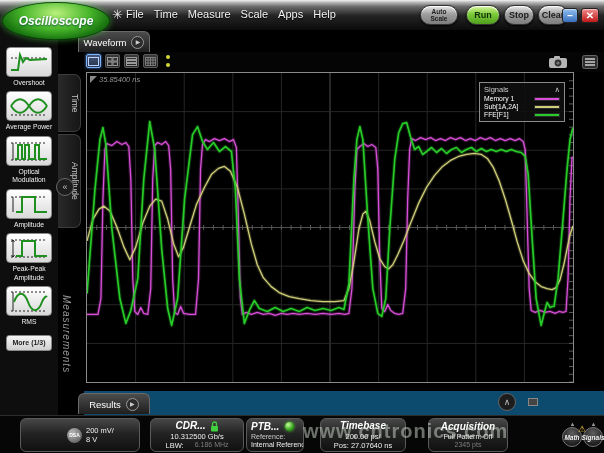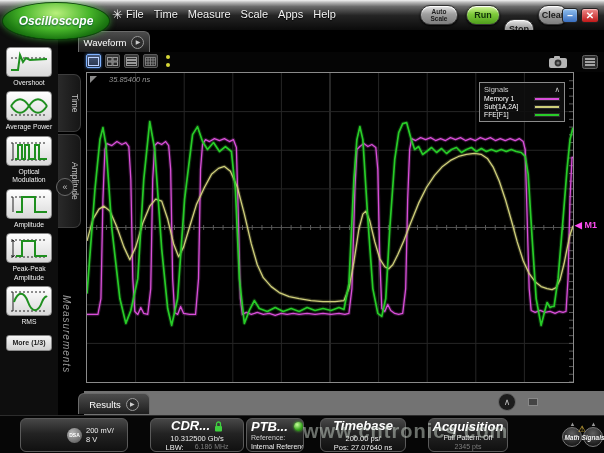--- a/index.html
+++ b/index.html
@@ -17,21 +17,21 @@
   .logo span { color:#fff; font-style:italic; font-weight:bold; font-size:12px; text-shadow:0 1px 2px #053; }
   .sparkle { position:absolute; left:112px; top:7px; color:#e8e8e8; font-size:13px; z-index:3; }
   .menus { position:absolute; left:126px; top:8px; display:flex; gap:10px; z-index:3; }
   .menus span { color:#f2f2f2; font-size:11px; text-shadow:0 1px 1px #000; cursor:default; }
   .pill { position:absolute; top:5px; height:20px; border-radius:10px; border:1px solid #333;
     background:linear-gradient(180deg,#e9e9e9,#9f9f9f 45%,#7d7d7d); color:#1c1c1c;
     display:flex; align-items:center; justify-content:center; font-size:9px; font-weight:bold;
     box-shadow:inset 0 1px 1px #fff, 0 1px 2px #000; }
   .pill.autoscale { width:38px; right:146px; font-size:6.5px; line-height:1.1; text-align:center; white-space:normal; padding:0 3px;}
   .pill.run { width:34px; right:104px; background:linear-gradient(180deg,#d9f7a0,#7ecb3a 45%,#4f9e1d); color:#10300a; }
-  .pill.stop { width:30px; right:70px;margin-top:14px; }
+  .pill.stop { width:30px; right:70px; }
   .pill.clear { width:30px; right:36px; }
   .winbtn { position:absolute; top:8px; height:15px; border-radius:3px; border:1px solid #222;
     color:#fff; font-size:10px; font-weight:bold; display:flex; align-items:center; justify-content:center;
     box-shadow:inset 0 1px 1px rgba(255,255,255,.5); }
   .winbtn.min { right:26px; width:16px; background:linear-gradient(180deg,#8fc0f0,#3a6fc0); }
   .winbtn.close { right:5px; width:18px; background:linear-gradient(180deg,#f08a8a,#c01818); }
 
   
   .sidebar { position:absolute; left:0; top:30px; width:58px; height:423px; background:#0e0e0e; padding-top:17px; }
   .mitem { width:52px; margin:0 auto 4px auto; text-align:center; }
@@ -64,42 +64,42 @@
   .gridbtn { position:absolute; top:2px; width:15px; height:14px; border-radius:2px; border:1px solid #5a5a5a;
     background:linear-gradient(180deg,#3a3a3a,#222); display:flex; align-items:center; justify-content:center; }
   .gridbtn.sel { border-color:#7fb2ff; background:linear-gradient(180deg,#46587a,#27344d); box-shadow:0 0 3px #4a7fd0; }
   .dot { position:absolute; width:4px; height:4px; border-radius:50%; background:#d8d838; }
   .topicon { position:absolute; top:3px; }
 
   .plot { position:absolute; left:86px; top:72px; width:488px; height:311px; background:#000;
     border:1px solid #8a8a8a; }
   .plot svg { position:absolute; left:0; top:0; }
   .stamp { position:absolute; left:3px; top:2px; color:#9a9a9a; font-size:7.5px; font-style:italic;
-    display:flex; align-items:center; gap:12px; z-index:4;}
+    display:flex; align-items:center; gap:2px; z-index:4;}
   .flagtri { width:0; height:0; border-top:7px solid #8a8a8a; border-right:7px solid transparent; }
   .legend { position:absolute; right:8px; top:9px; width:86px; background:rgba(15,15,15,.88);
     border:1px solid #8a8a8a; padding:2px 4px 3px 4px; z-index:4; }
   .legend .hd { display:flex; justify-content:space-between; color:#ccc; font-size:7.5px; margin-bottom:1px;}
   .lrow { display:flex; justify-content:space-between; align-items:center; margin-top:1px; }
   .lrow .nm { color:#fff; font-size:6.8px; }
   .lrow .sw { width:26px; height:4px; border:1px solid #2a2a2a; }
   .gutter { position:absolute; left:574px; top:72px; width:30px; height:311px; background:#000; }
   .m1 { position:absolute; left:1px; top:148px; color:#ff4df2; font-size:9px; font-weight:bold; }
 
-  .resultsrow { position:absolute; left:84px; top:391px; right:0; height:24px; background:#737373; }
+  .resultsrow { position:absolute; left:84px; top:391px; right:0; height:24px; background:#0c4a6e; }
   .chevcirc { position:absolute; right:88px; top:2px; width:18px; height:18px; border-radius:50%;
     border:1px solid #666; background:#1c1c1c; color:#bbb; font-size:9px; text-align:center; line-height:16px;}
   .sqicon { position:absolute; right:66px; top:7px; width:10px; height:8px; background:#444; border:1px solid #888;}
 
   
   .dock { position:absolute; left:0; top:415px; width:604px; height:38px; background:#060606; border-top:1px solid #2c2c2c; }
   .panel { position:absolute; top:2px; height:34px; border-radius:6px; border:1px solid #5a5a5a;
     background:linear-gradient(180deg,#474747,#232323 45%,#101010); display:flex; flex-direction:column;
     align-items:center; justify-content:center; line-height:1.2; overflow:hidden; white-space:nowrap; }
-  .ptitle { color:#fff; font-size:13px; font-weight:bold; font-style:italic; }
+  .ptitle { color:#fff; font-size:10px; font-weight:bold; font-style:italic; }
   .pval { color:#eee; font-size:7.5px; }
   .psub { color:#7d7d7d; font-size:7px; }
   .trow { display:flex; align-items:center; gap:4px; }
   .badge { width:15px; height:15px; border-radius:50%; background:radial-gradient(circle at 35% 30%,#b5b5b5,#4f4f4f);
     color:#fff; font-size:5px; font-weight:bold; display:flex; align-items:center; justify-content:center; }
   .led { width:9px; height:9px; border-radius:50%; background:radial-gradient(circle at 35% 30%,#c6ff9a,#35a31c 60%,#1d6b0e);
     box-shadow:0 0 3px #4cd42c; }
   .roundbtn { position:absolute; top:6px; width:21px; height:26px; text-align:center; }
   .roundbtn .flip { color:#9a9a9a; font-size:6px; line-height:5px; }
   .roundbtn .circ { width:20px; height:20px; border-radius:50%; border:1px solid #777;
@@ -382,36 +382,33 @@
       <div class="lrow">
         <span class="nm">Sub[1A,2A]</span>
         <span class="sw" style="background: rgb(207, 207, 122);"></span>
         </div>
       <div class="lrow">
         <span class="nm">FFE[F1]</span>
         <span class="sw" style="background: rgb(40, 204, 40);"></span>
         </div>
     </div>
   </div>
-  <div class="gutter">
-    <div class="m1">◀ <span>M1</span></div>
-  </div>
 
   <div class="resultsrow">
     <div class="wtab" style="top:2px">
       <span class="t">Results</span>
       <span class="circbtn">▶</span>
     </div>
     <div class="chevcirc">∧</div>
     <div class="sqicon"></div>
   </div>
 
   <div class="dock">
 
-    <div class="panel" style="left:20px; width:108px; padding-left:46px; align-items:flex-start">
+    <div class="panel" style="left:20px; width:120px; padding-left:46px; align-items:flex-start">
       <div class="trow">
         <span class="badge">DSA</span>
         <span>
           <div class="pval">200 mV/</div>
           <div class="pval">8 V</div>
         </span>
       </div>
     </div>
 
     <div class="panel" style="left:150px; width:94px">

